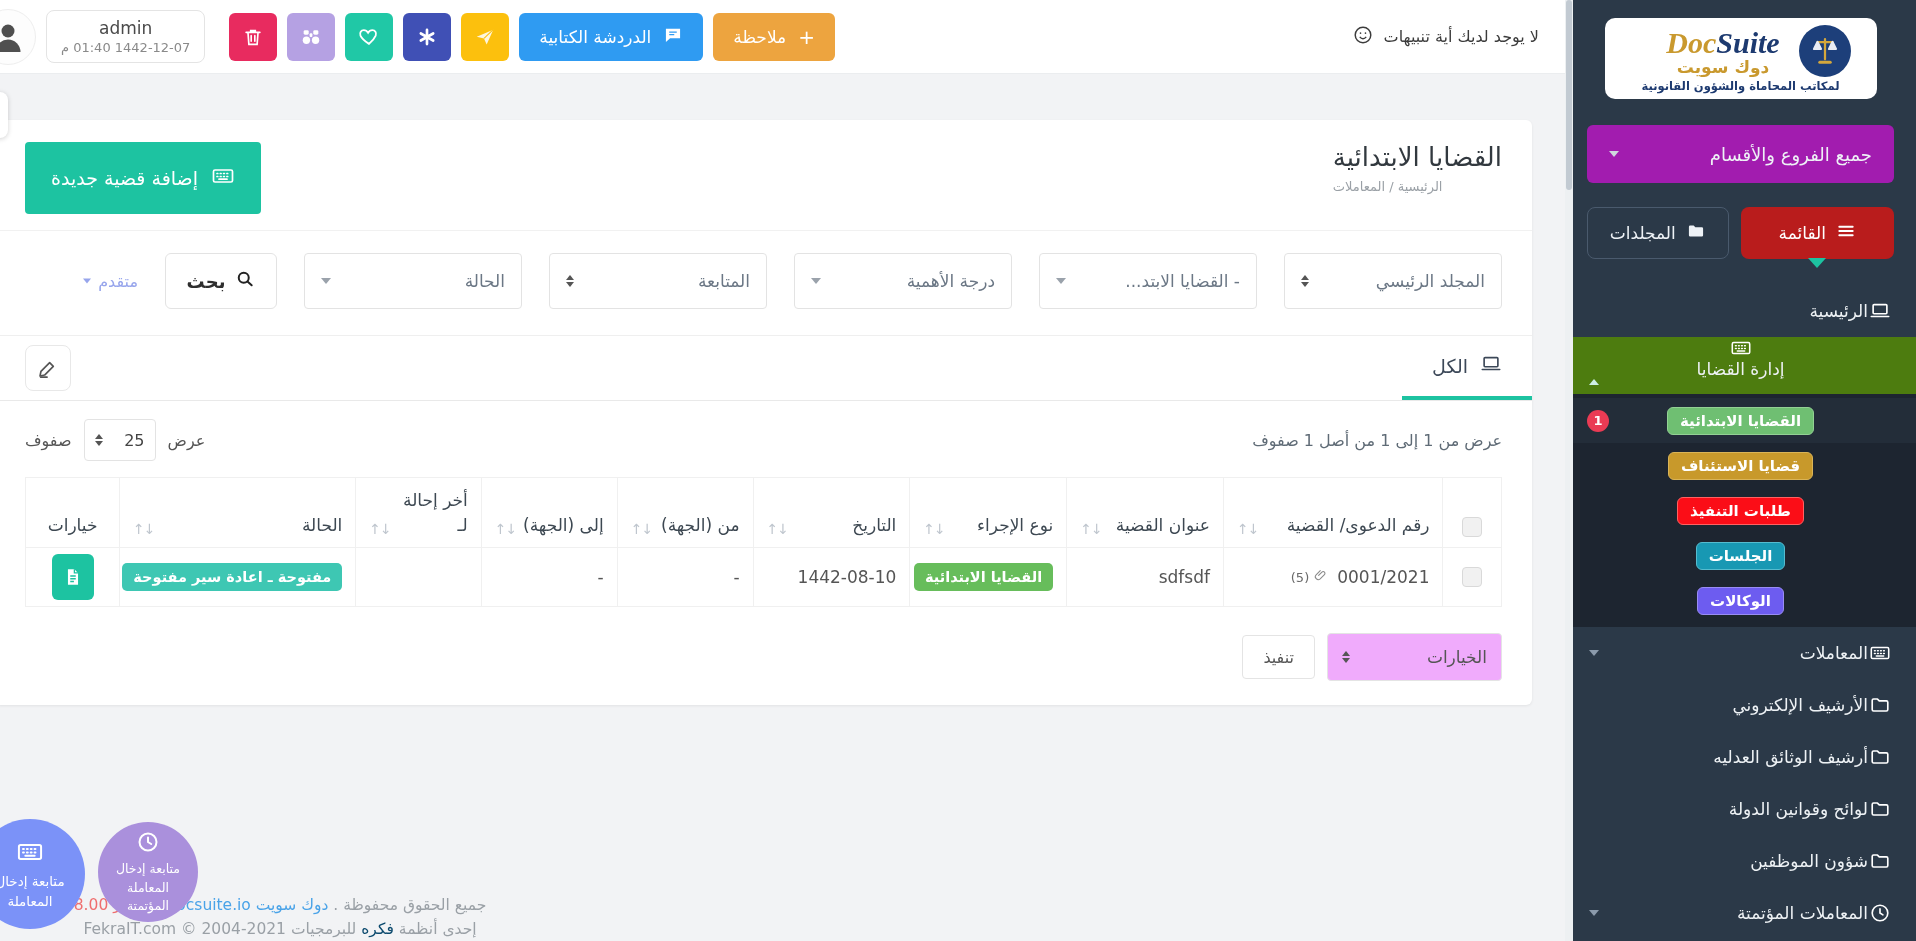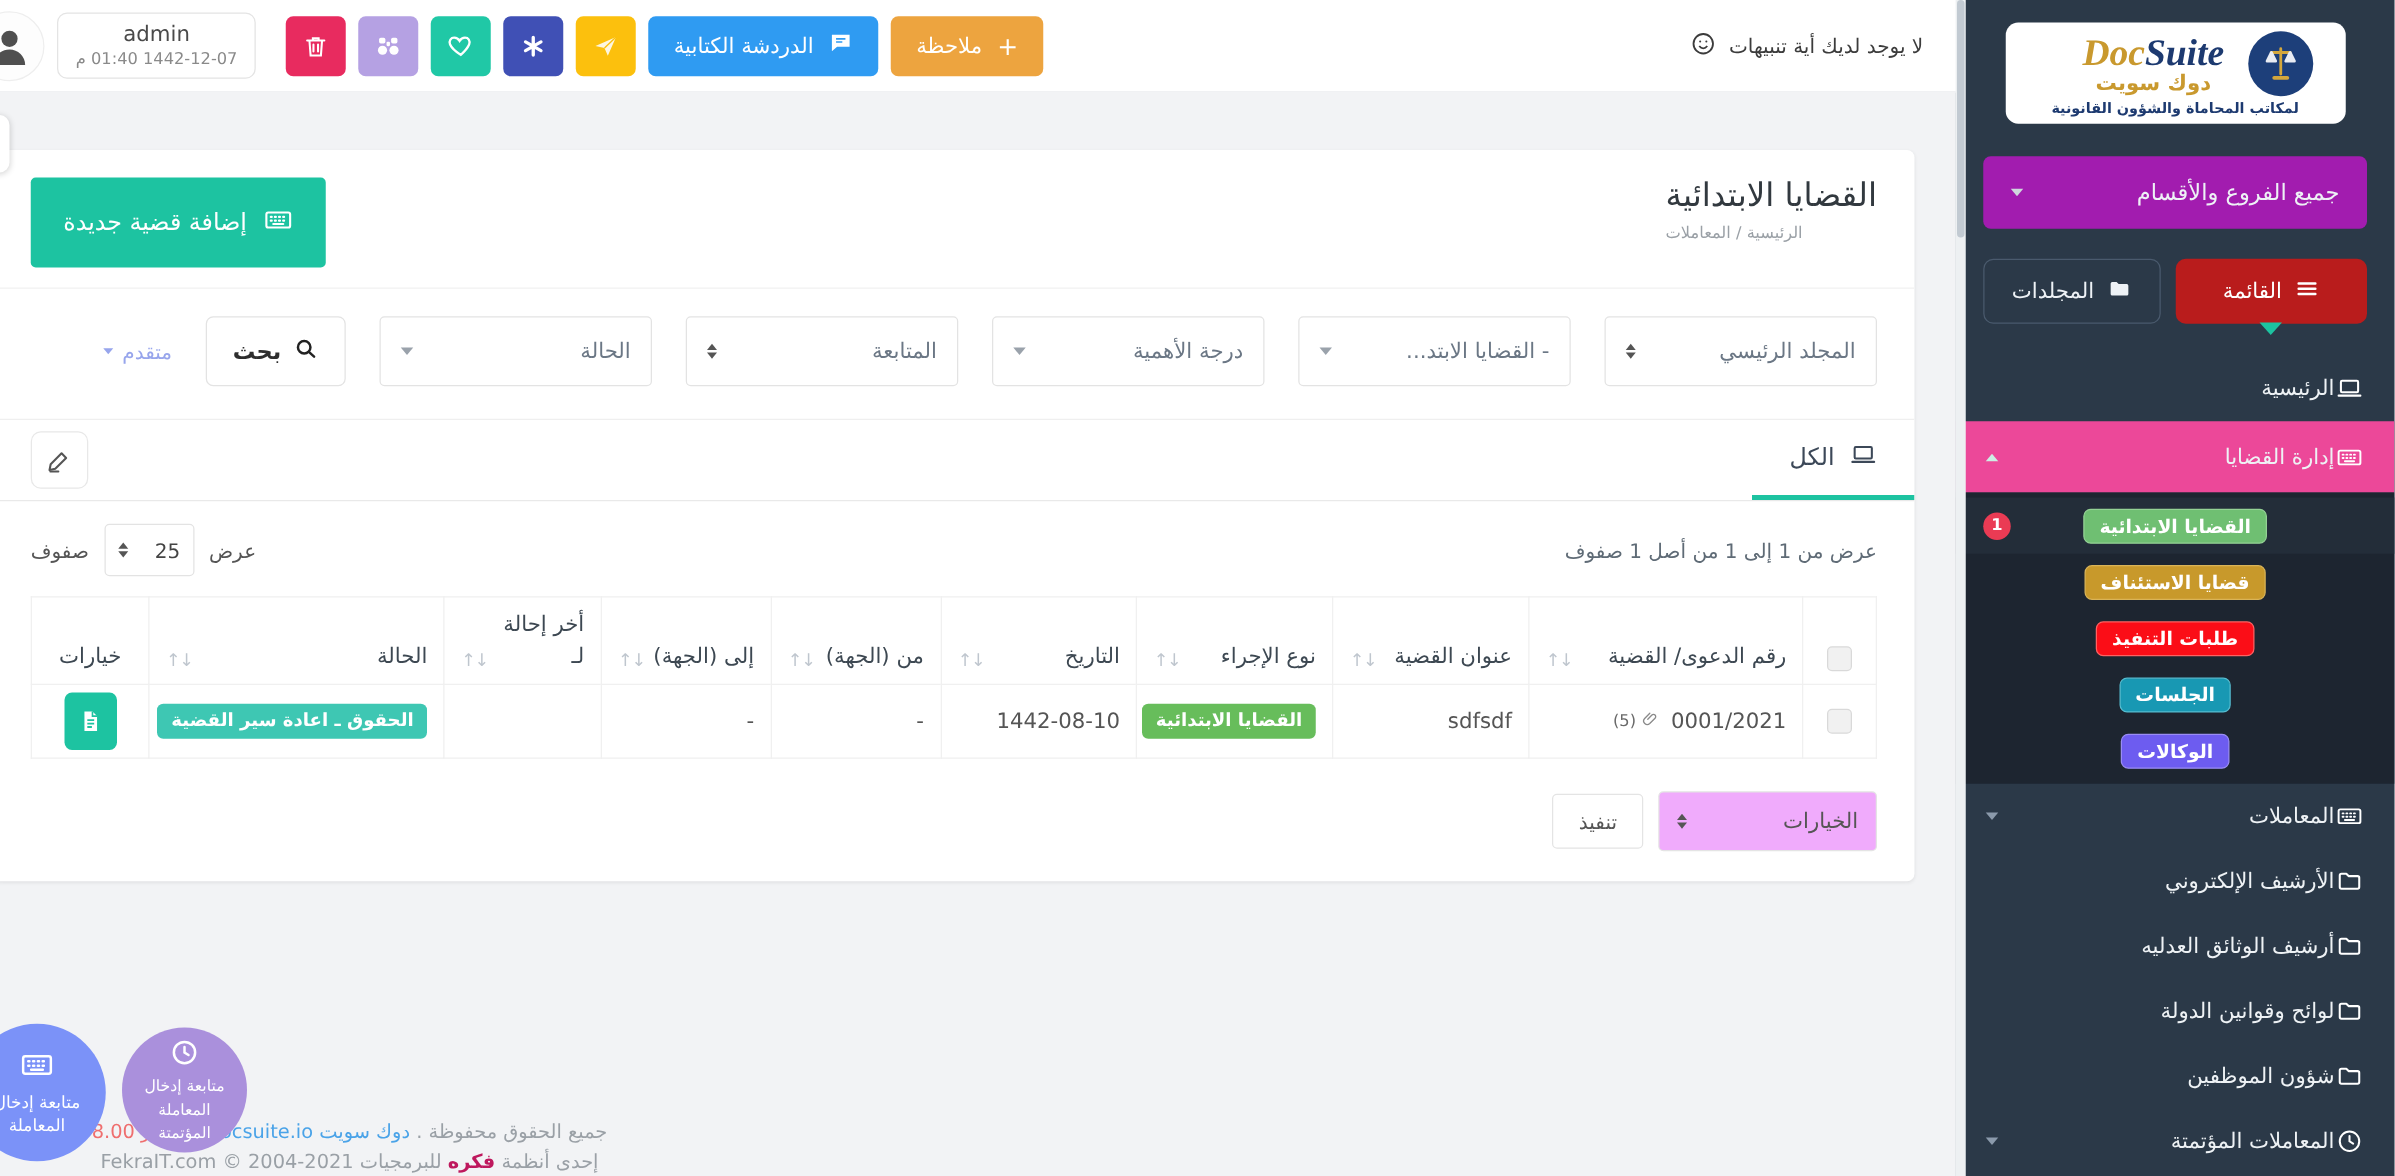--- a/index.html
+++ b/index.html
@@ -22,21 +22,21 @@
   .logo-tag { color:#1d3a70; font-size:11.5px; font-weight:bold; margin-top:2px; }
   .branches { margin:26px 22px 0; height:58px; background:#a21caf; border-radius:6px; display:flex; align-items:center; justify-content:space-between; padding:0 22px; color:#eef2f6; font-size:18px; cursor:pointer; }
   .btn-row { margin:24px 22px 0; display:flex; gap:12px; }
   .sb-btn { height:52px; border-radius:8px; display:flex; align-items:center; justify-content:center; gap:10px; font-size:17px; cursor:pointer; }
   .sb-btn.teal { background:#b91c1c; color:#fff; flex:1.1; position:relative; }
   .sb-btn.teal::after { content:""; position:absolute; bottom:-9px; left:50%; margin-left:-9px; border-left:9px solid transparent; border-right:9px solid transparent; border-top:10px solid #1dc3a1; }
   .sb-btn.outline { border:1px solid #4a5a6d; color:#eef2f6; flex:1; background:transparent; }
   .menu { margin-top:26px; }
   .mi { display:flex; align-items:center; padding:0 24px; height:52px; color:#eef2f5; font-size:17px; cursor:pointer; }
   .mi .mi-icon { width:24px; display:flex; justify-content:center; color:#fff; }
-  .mi.active { background:#ec4899; height:57px; }
+  .mi.active { background:#4d7c0f; height:57px;flex-direction:column; }
   .mi .mi-caret { margin-inline-start:auto; color:#8b9aab; }
   .mi.active .mi-caret { color:#cdeee4; }
   .submenu { background:#1d2530; padding:4px 0; }
   .smi { height:45px; display:flex; align-items:center; justify-content:center; position:relative; cursor:pointer; }
   .smi.active { background:#232d39; }
   .badge { color:#fff; font-weight:bold; font-size:15px; padding:4px 12px; border-radius:6px; white-space:nowrap; }
   .b-green { background:#6fbf72; border:1px solid #93d194; }
   .b-yellow { background:#c8992b; border:1px solid #dab457; }
   .b-red { background:#fb0d17; border:1px solid #ff6161; }
   .b-cyan { background:#1898b3; border:1px solid #55bccf; }
@@ -107,21 +107,21 @@
   .t-teal { background:#3ec7b3; }
   .doc-btn { width:42px; height:46px; background:#1dc3a1; border:none; border-radius:6px; display:flex; align-items:center; justify-content:center; cursor:pointer; margin:0 auto; }
 
   .actions-row { display:flex; align-items:center; gap:12px; padding:26px 30px; }
   .opt-sel { width:175px; height:48px; border:1px solid #e4e4e4; border-radius:4px; display:flex; align-items:center; justify-content:space-between; padding:0 14px; color:#555; font-size:17px; background:#f0abfc; cursor:pointer; }
   .exec-btn { height:44px; border:1px solid #e4e4e4; border-radius:4px; background:#fff; padding:0 20px; font-size:16px; color:#555; cursor:pointer; font-family:inherit; }
 
   .footer { position:absolute; bottom:0; left:58px; width:520px; text-align:center; z-index:2; font-size:15.5px; color:#9aa0a6; line-height:24px; direction:rtl; }
   .f-blue { color:#4aa3e8; }
   .f-red { color:#ef6e6e; }
-  .f-orange { color:#be185d;font-weight:bold; }
+  .f-orange { color:#0c4a6e; }
 
   .fab { position:absolute; border-radius:50%; color:#fff; display:flex; flex-direction:column; align-items:center; justify-content:center; gap:3px; text-align:center; cursor:pointer; line-height:1.25; }
   .fab-blue { width:110px; height:110px; left:13px; bottom:12px; background:#7b92f8; z-index:6; font-size:13.5px; }
   .fab-purple { width:100px; height:100px; left:136px; bottom:19px; background:#aa90dc; z-index:5; font-size:12.5px; }
 </style>
 </head>
 <body>
 
 <div id="app">
 
@@ -538,21 +538,21 @@
                   <span>(5)</span>
                 </span>
               </div>
             </td>
             <td>sdfsdf</td>
             <td class="cell-center"><span class="tbadge t-green">القضايا الابتدائية</span></td>
             <td>1442-08-10</td>
             <td>-</td>
             <td>-</td>
             <td></td>
-            <td class="cell-center"><span class="tbadge t-teal">الحقوق ـ اعادة سير القضية</span></td>
+            <td class="cell-center"><span class="tbadge t-teal">مفتوحة ـ اعادة سير مفتوحة</span></td>
             <td class="cell-center">
               <button class="doc-btn">
                 <svg viewBox="0 0 24 24" width="22" height="22">
                     <path d="M6.5 3.5h7l4 4v13h-11z" fill="#fff"></path>
                     <path d="M13.5 3.5v4h4" fill="none" stroke="#1dc3a1" stroke-width="1.4"></path>
                     <path d="M9 11h6M9 14h6M9 17h4" stroke="#1dc3a1" stroke-width="1.6"></path>
                   </svg>
               </button>
             </td>
           </tr>

